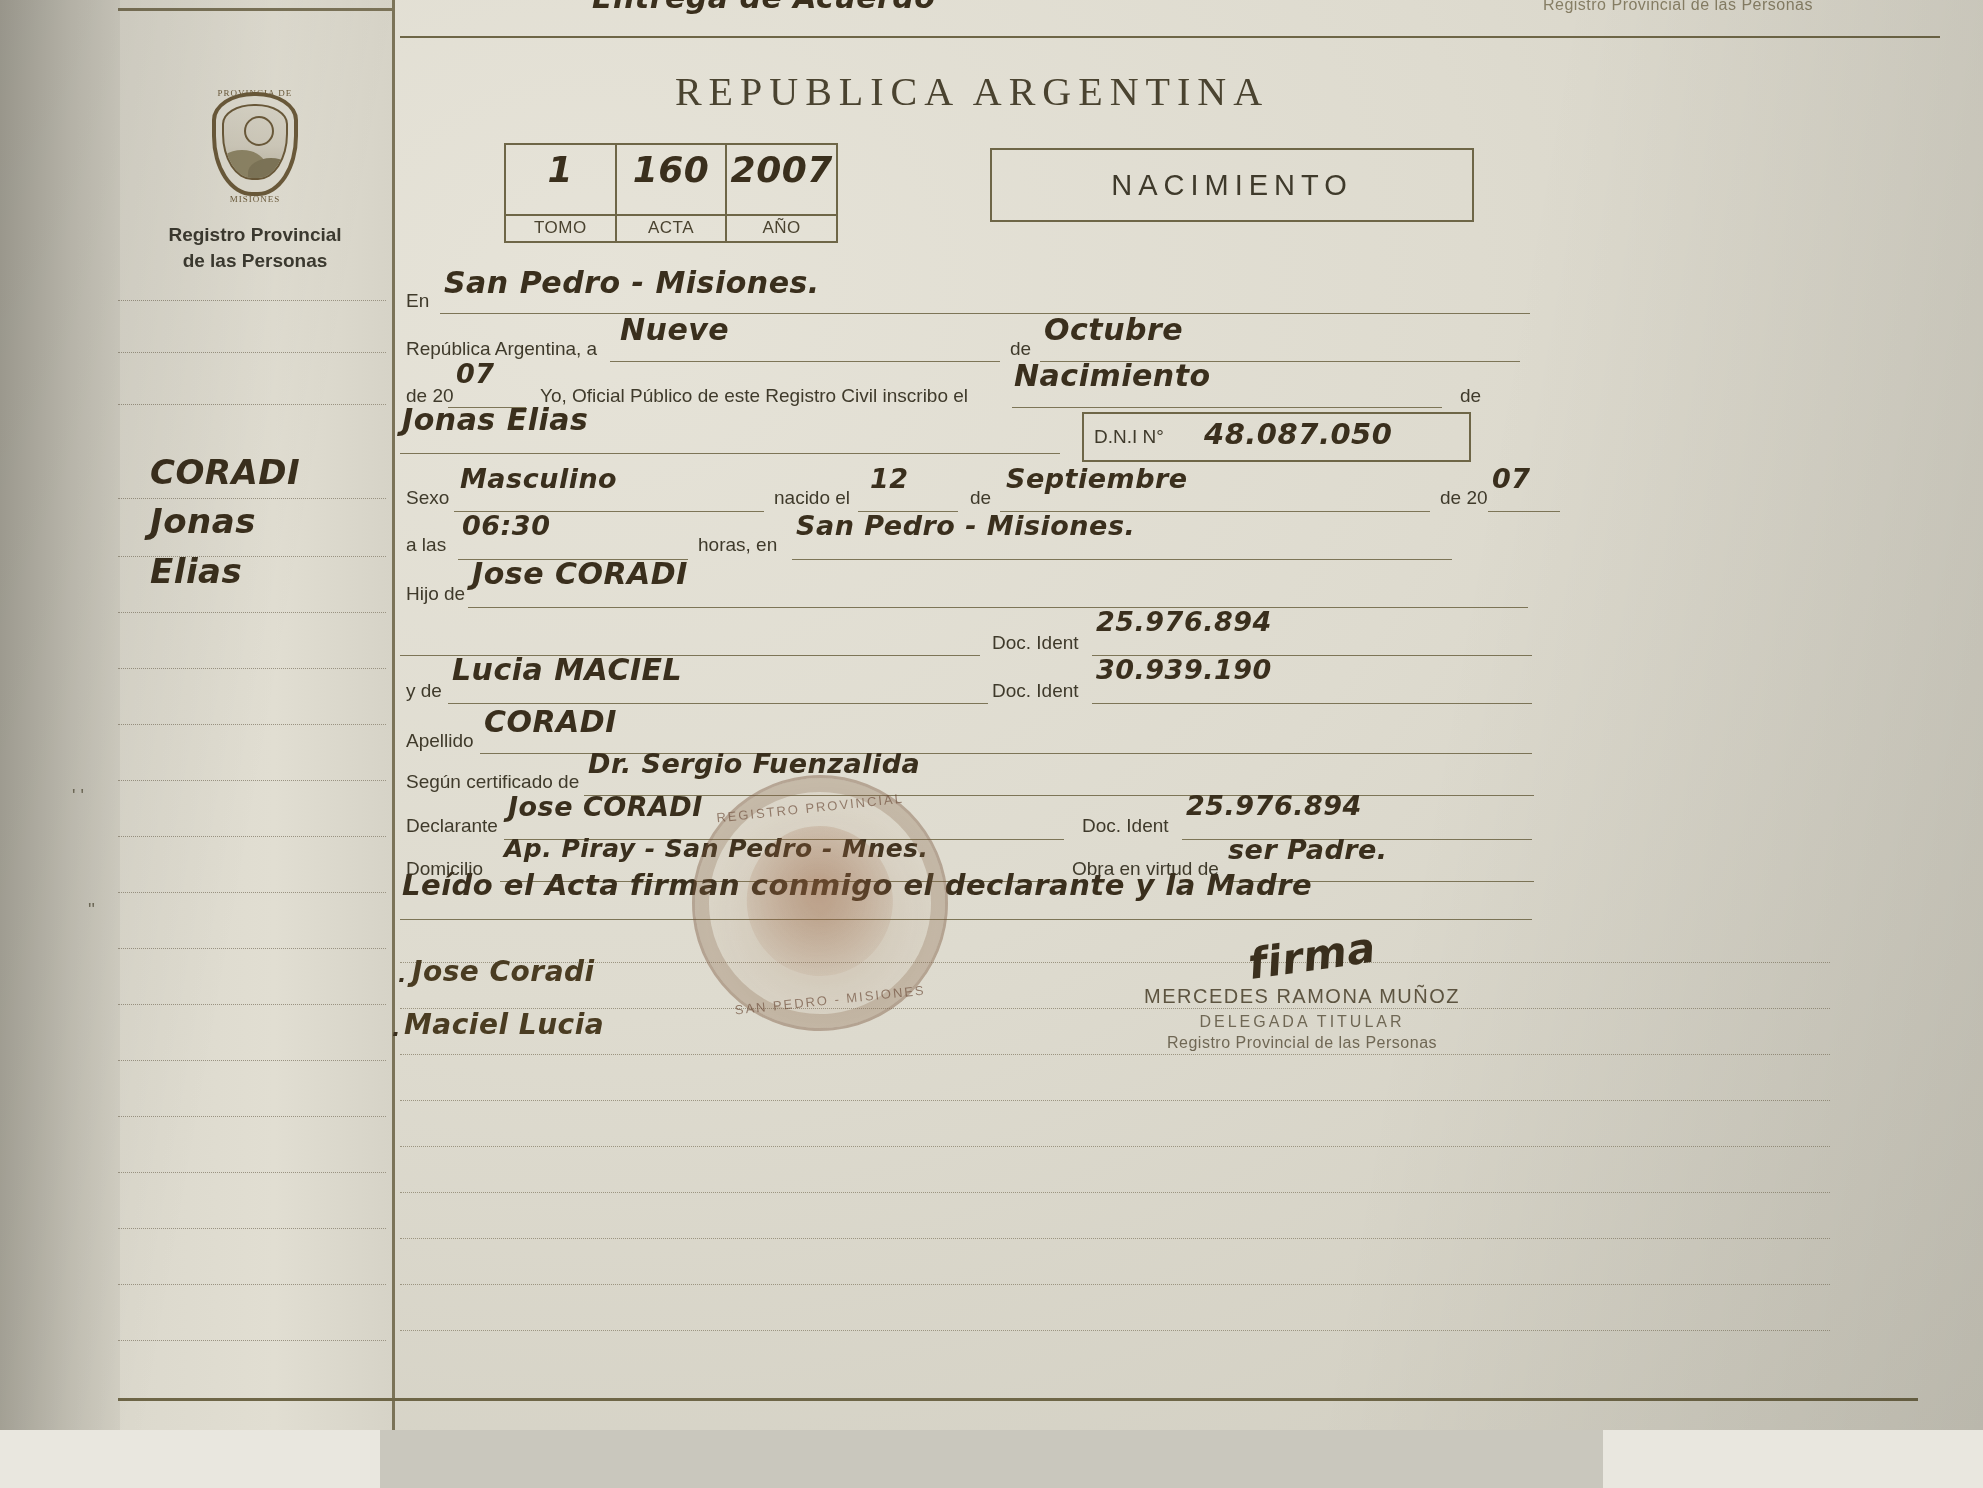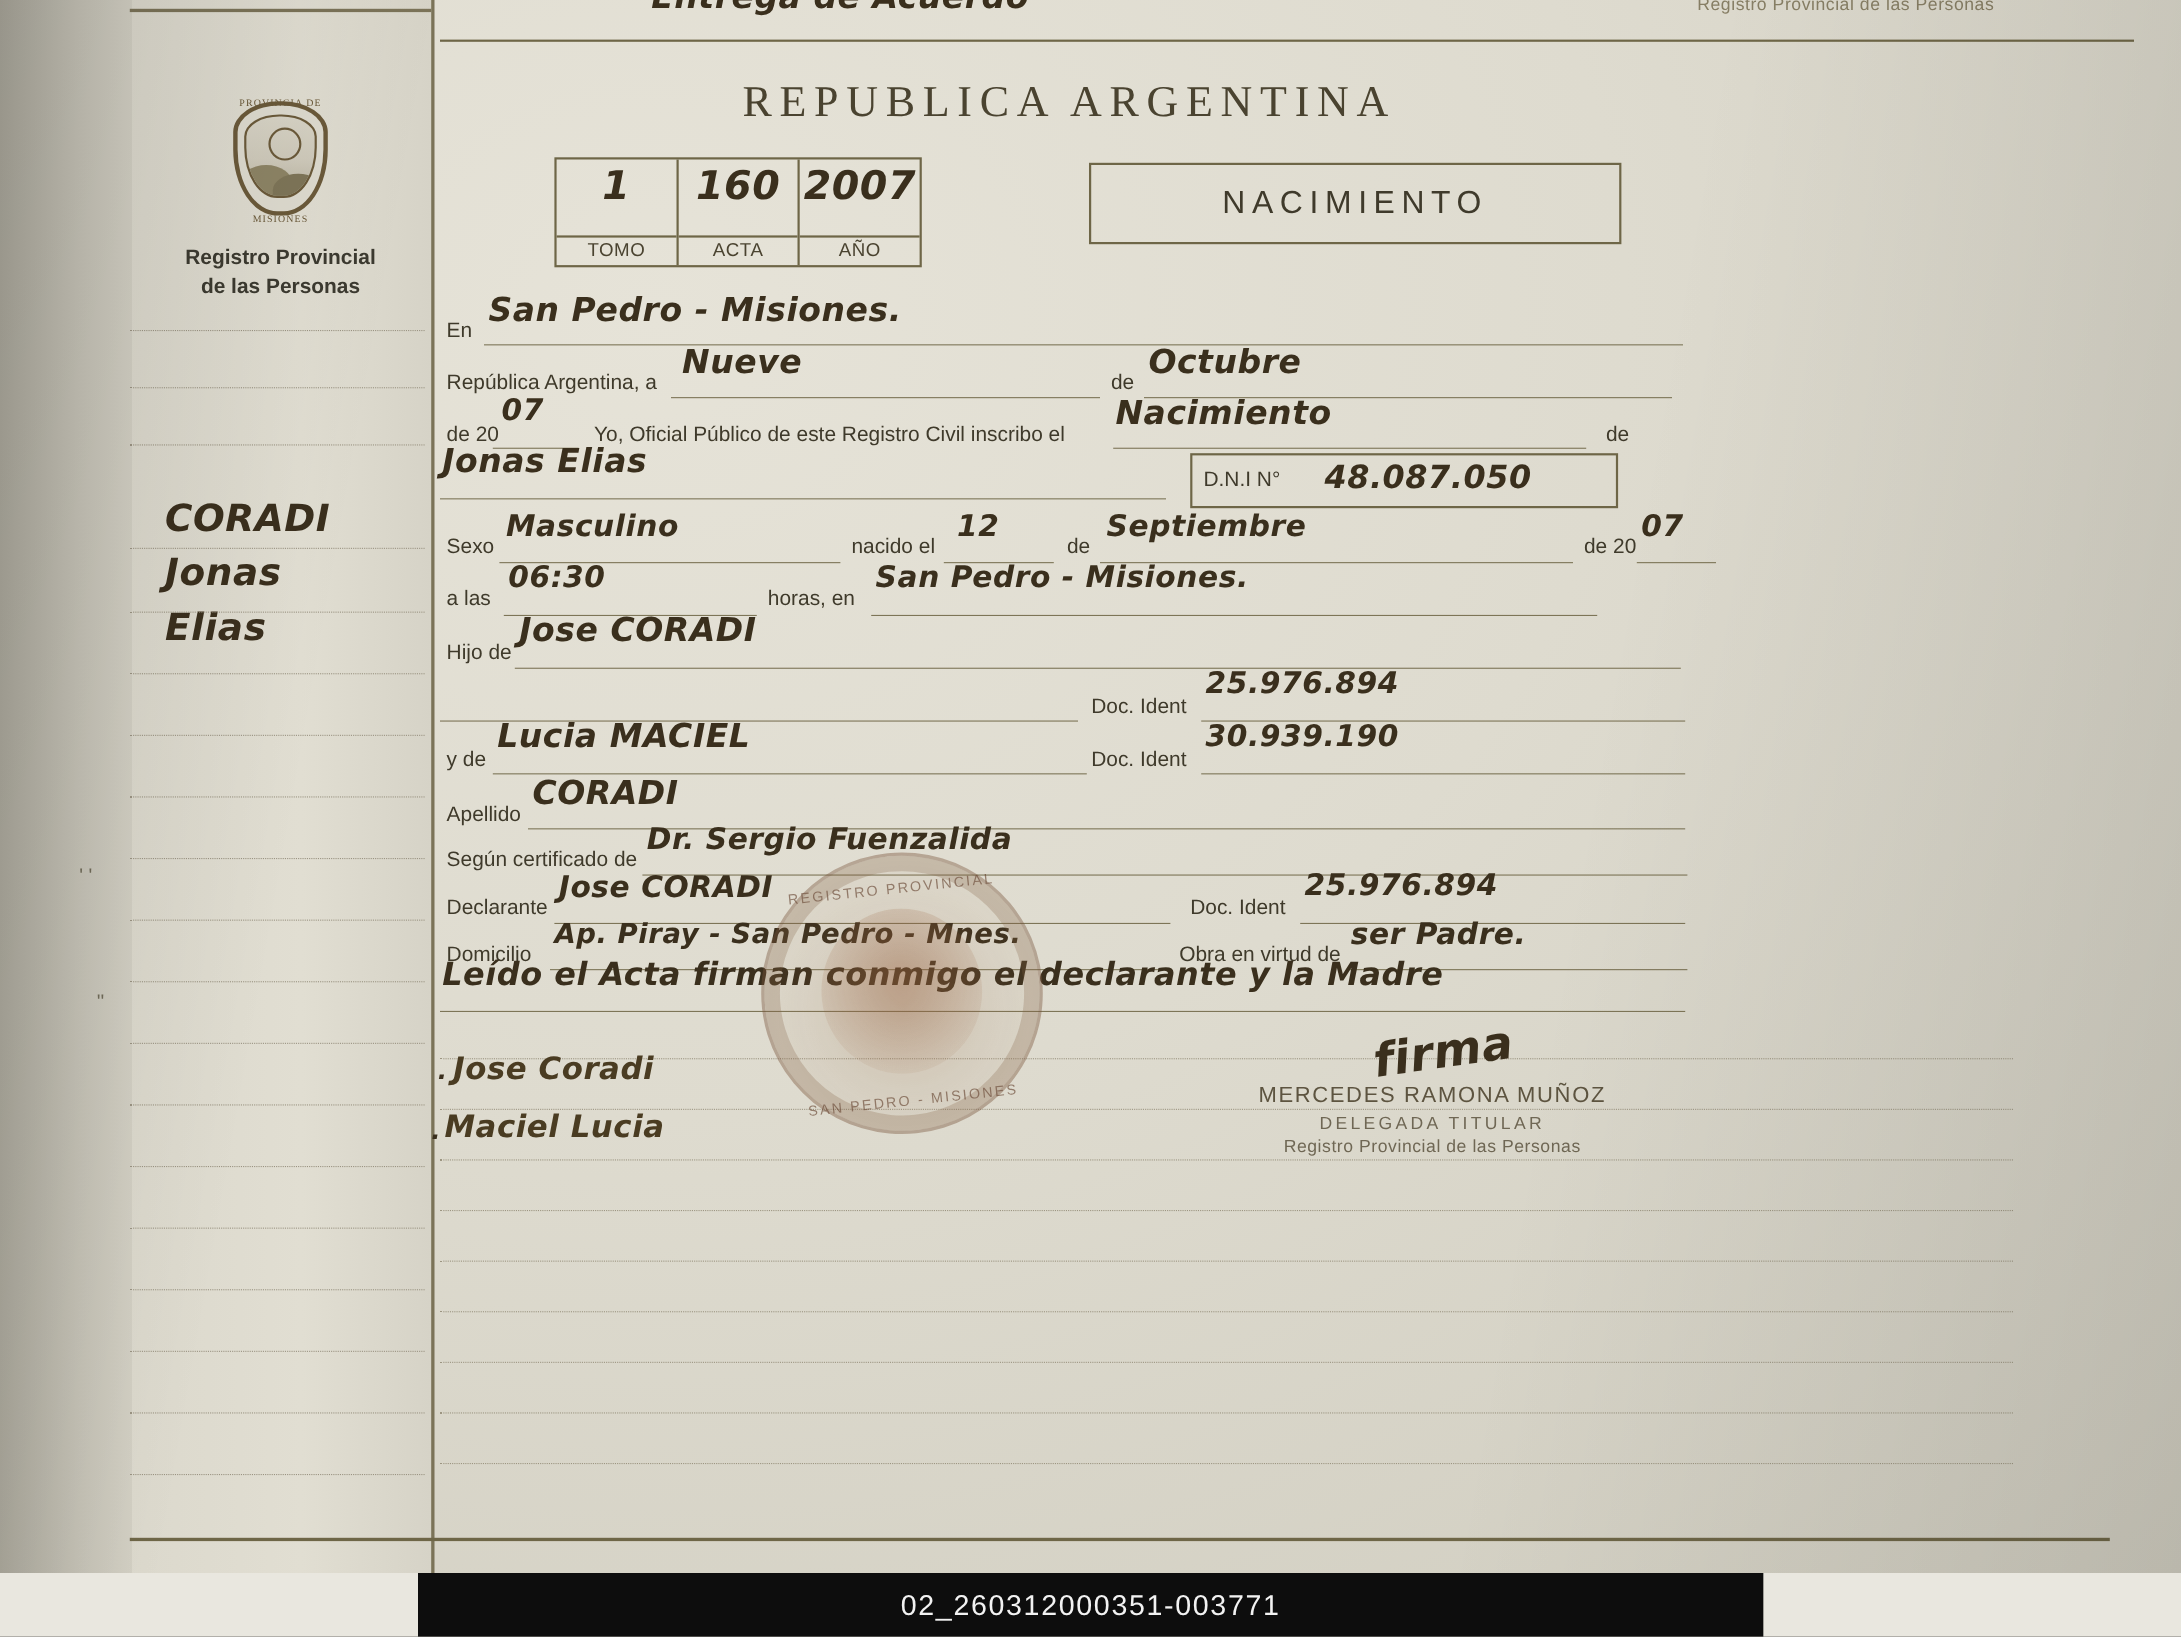--- a/index.html
+++ b/index.html
@@ -642,15 +642,14 @@
         <div class="n3">Registro Provincial de las Personas</div>
       </div>
 
     </div>
 
     <div id="bottom-rule"></div>
   </div>
 
   <div id="footer-left"></div>
   <div id="footer-right"></div>
-  <div id="footer-cap">02_260312000351-003771</div>
 
 </div>
 
 </body></html>

